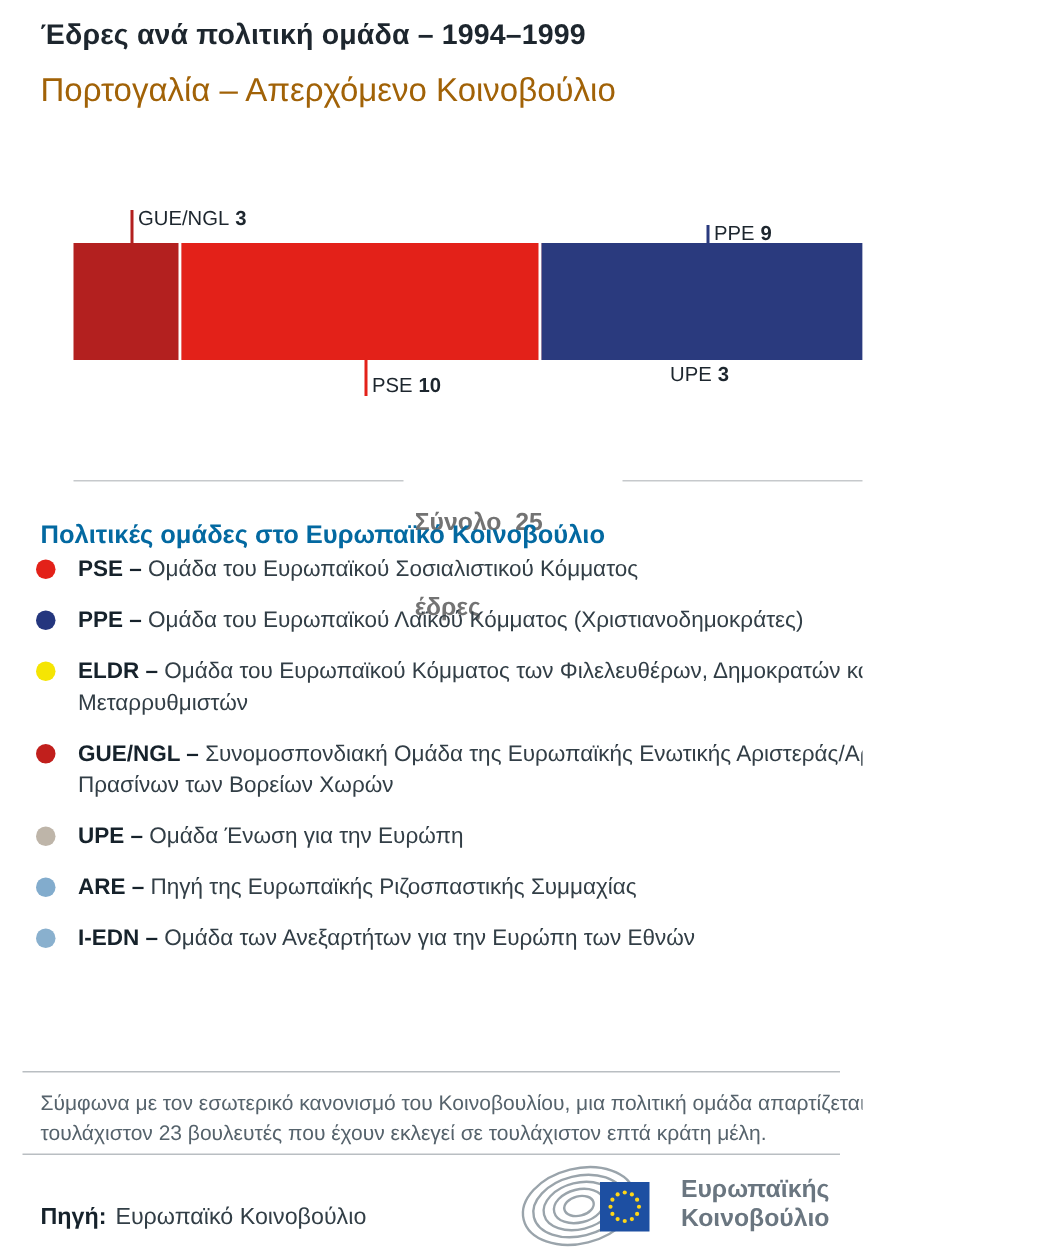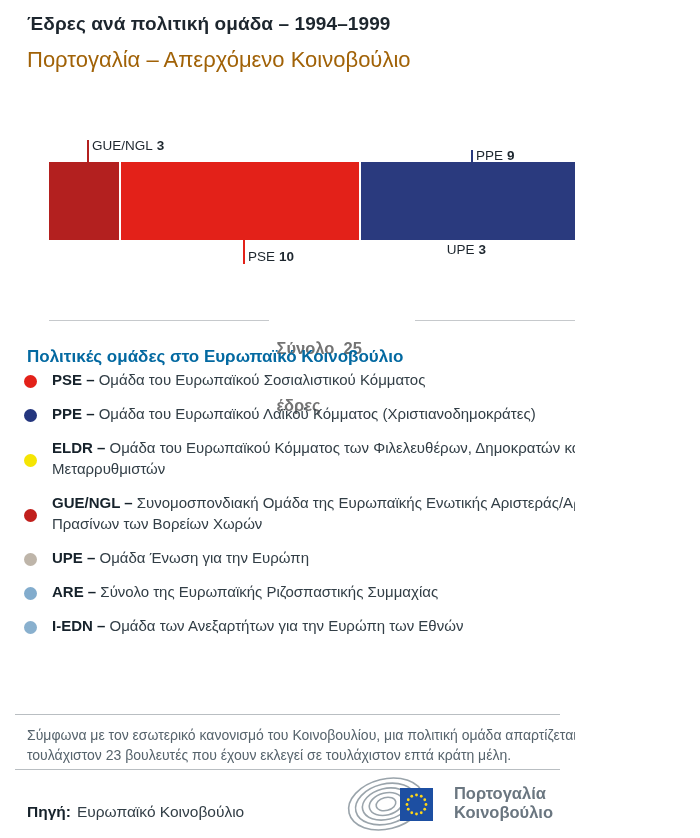--- a/index.html
+++ b/index.html
@@ -16,21 +16,21 @@
   .bar-label{position:absolute;font-size:13.5px;color:#1d262e;white-space:nowrap;}
   .bar-label b{font-weight:700;margin-left:4px;}
   .tick{position:absolute;width:2px;}
   
   .total{position:absolute;left:49px;top:301px;width:585px;display:flex;align-items:flex-start;}
   .total .rule{flex:1;height:1px;background:#c6c9cc;margin-top:19px;}
   .total .txt{width:130px;margin:0 8px;font-size:16.5px;font-weight:700;line-height:19px;color:#737373;white-space:pre;}
   
   .legend-heading{position:absolute;left:27px;top:347px;font-size:17px;font-weight:700;color:#0369a1;}
   .legend{position:absolute;left:24px;top:369px;width:655px;}
-  .legend-item{display:flex;align-items:center;margin-bottom:13px;}
+  .legend-item{display:flex;align-items:flex-start;margin-bottom:13px;}
   .dot{width:13px;height:13px;border-radius:50%;flex:none;margin-top:4px;}
   .legend-text{margin-left:15px;font-size:15px;line-height:21px;color:#323e46;max-width:620px;}
   .legend-text b{font-weight:700;color:#16222b;}
   
   .rule-full{position:absolute;left:15px;right:15px;height:1px;background:#b9bec2;}
   .footnote{position:absolute;left:27px;top:726px;width:645px;font-size:14px;line-height:19.5px;color:#56636c;}
   .source{position:absolute;left:27px;top:803px;font-size:15.5px;color:#323e46;}
   .source b{font-weight:700;color:#16222b;margin-right:6px;}
   .logo{position:absolute;right:22px;top:773px;display:flex;align-items:center;}
   .logo-text{margin-left:8px;font-size:16.5px;font-weight:700;line-height:19px;color:#6a7680;}
@@ -91,21 +91,21 @@
     </div>
 
     <div class="legend-item">
       <span class="dot" style="background: rgb(190, 181, 169);"></span>
       <span class="legend-text"><b>UPE –</b> <span>Ομάδα Ένωση για την Ευρώπη</span></span>
     </div>
 
 
     <div class="legend-item">
       <span class="dot" style="background: rgb(130, 172, 205);"></span>
-      <span class="legend-text"><b>ARE –</b> <span>Σύνολο της Ευρωπαϊκής Ριζοσπαστικής Συμμαχίας</span></span>
+      <span class="legend-text"><b>ARE –</b> <span>Πηγή της Ευρωπαϊκής Ριζοσπαστικής Συμμαχίας</span></span>
     </div>
 
     <div class="legend-item">
       <span class="dot" style="background: rgb(137, 176, 206);"></span>
       <span class="legend-text"><b>I-EDN –</b> <span>Ομάδα των Ανεξαρτήτων για την Ευρώπη των Εθνών</span></span>
     </div>
 
   </div>
 
   <div class="rule-full" style="top:714px"></div>
@@ -135,18 +135,18 @@
           <circle cx="77.25" cy="39.73" r="1.4"></circle>
         <circle cx="72.5" cy="41" r="1.4"></circle>
           <circle cx="67.75" cy="39.73" r="1.4"></circle>
         <circle cx="64.27" cy="36.25" r="1.4"></circle>
           <circle cx="63" cy="31.5" r="1.4"></circle>
         <circle cx="64.27" cy="26.75" r="1.4"></circle>
           <circle cx="67.75" cy="23.27" r="1.4"></circle>
       </g>
     </svg>
     <div class="logo-text">
-      <div>Πορτογαλία</div>
+      <div>Ευρωπαϊκής</div>
       <div>Κοινοβούλιο</div>
     </div>
   </div>
 
 </div>
 
 </body></html>

